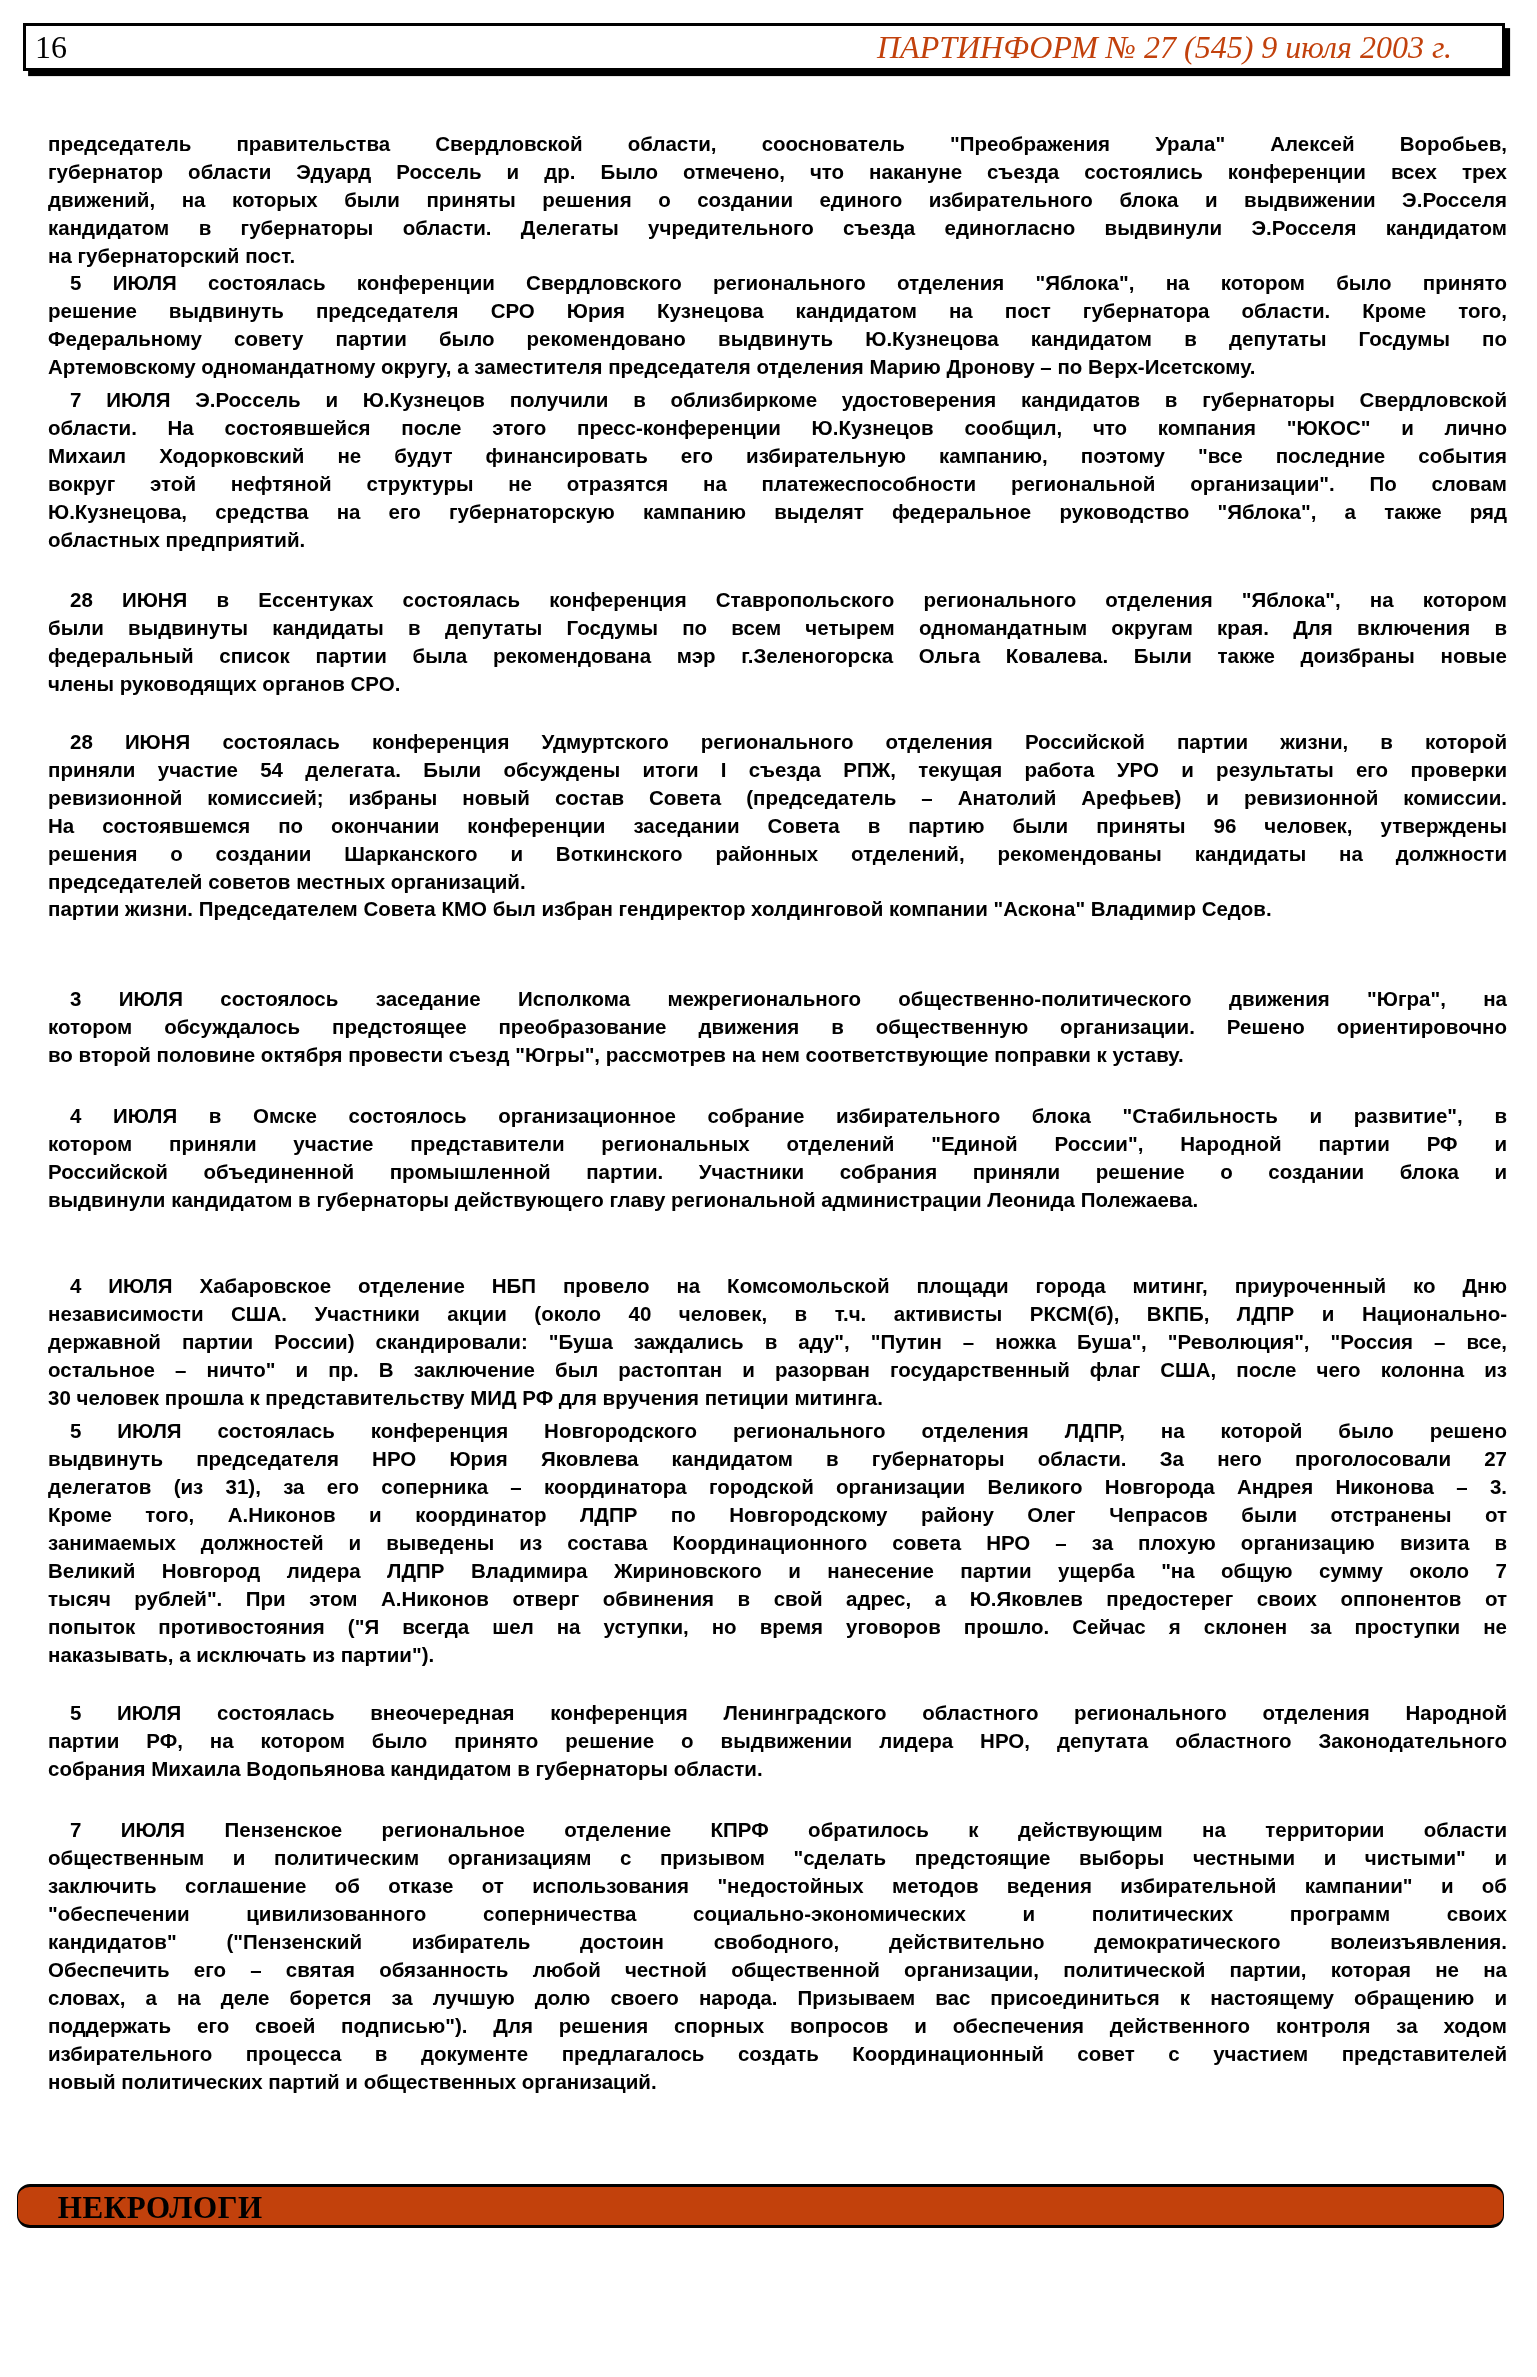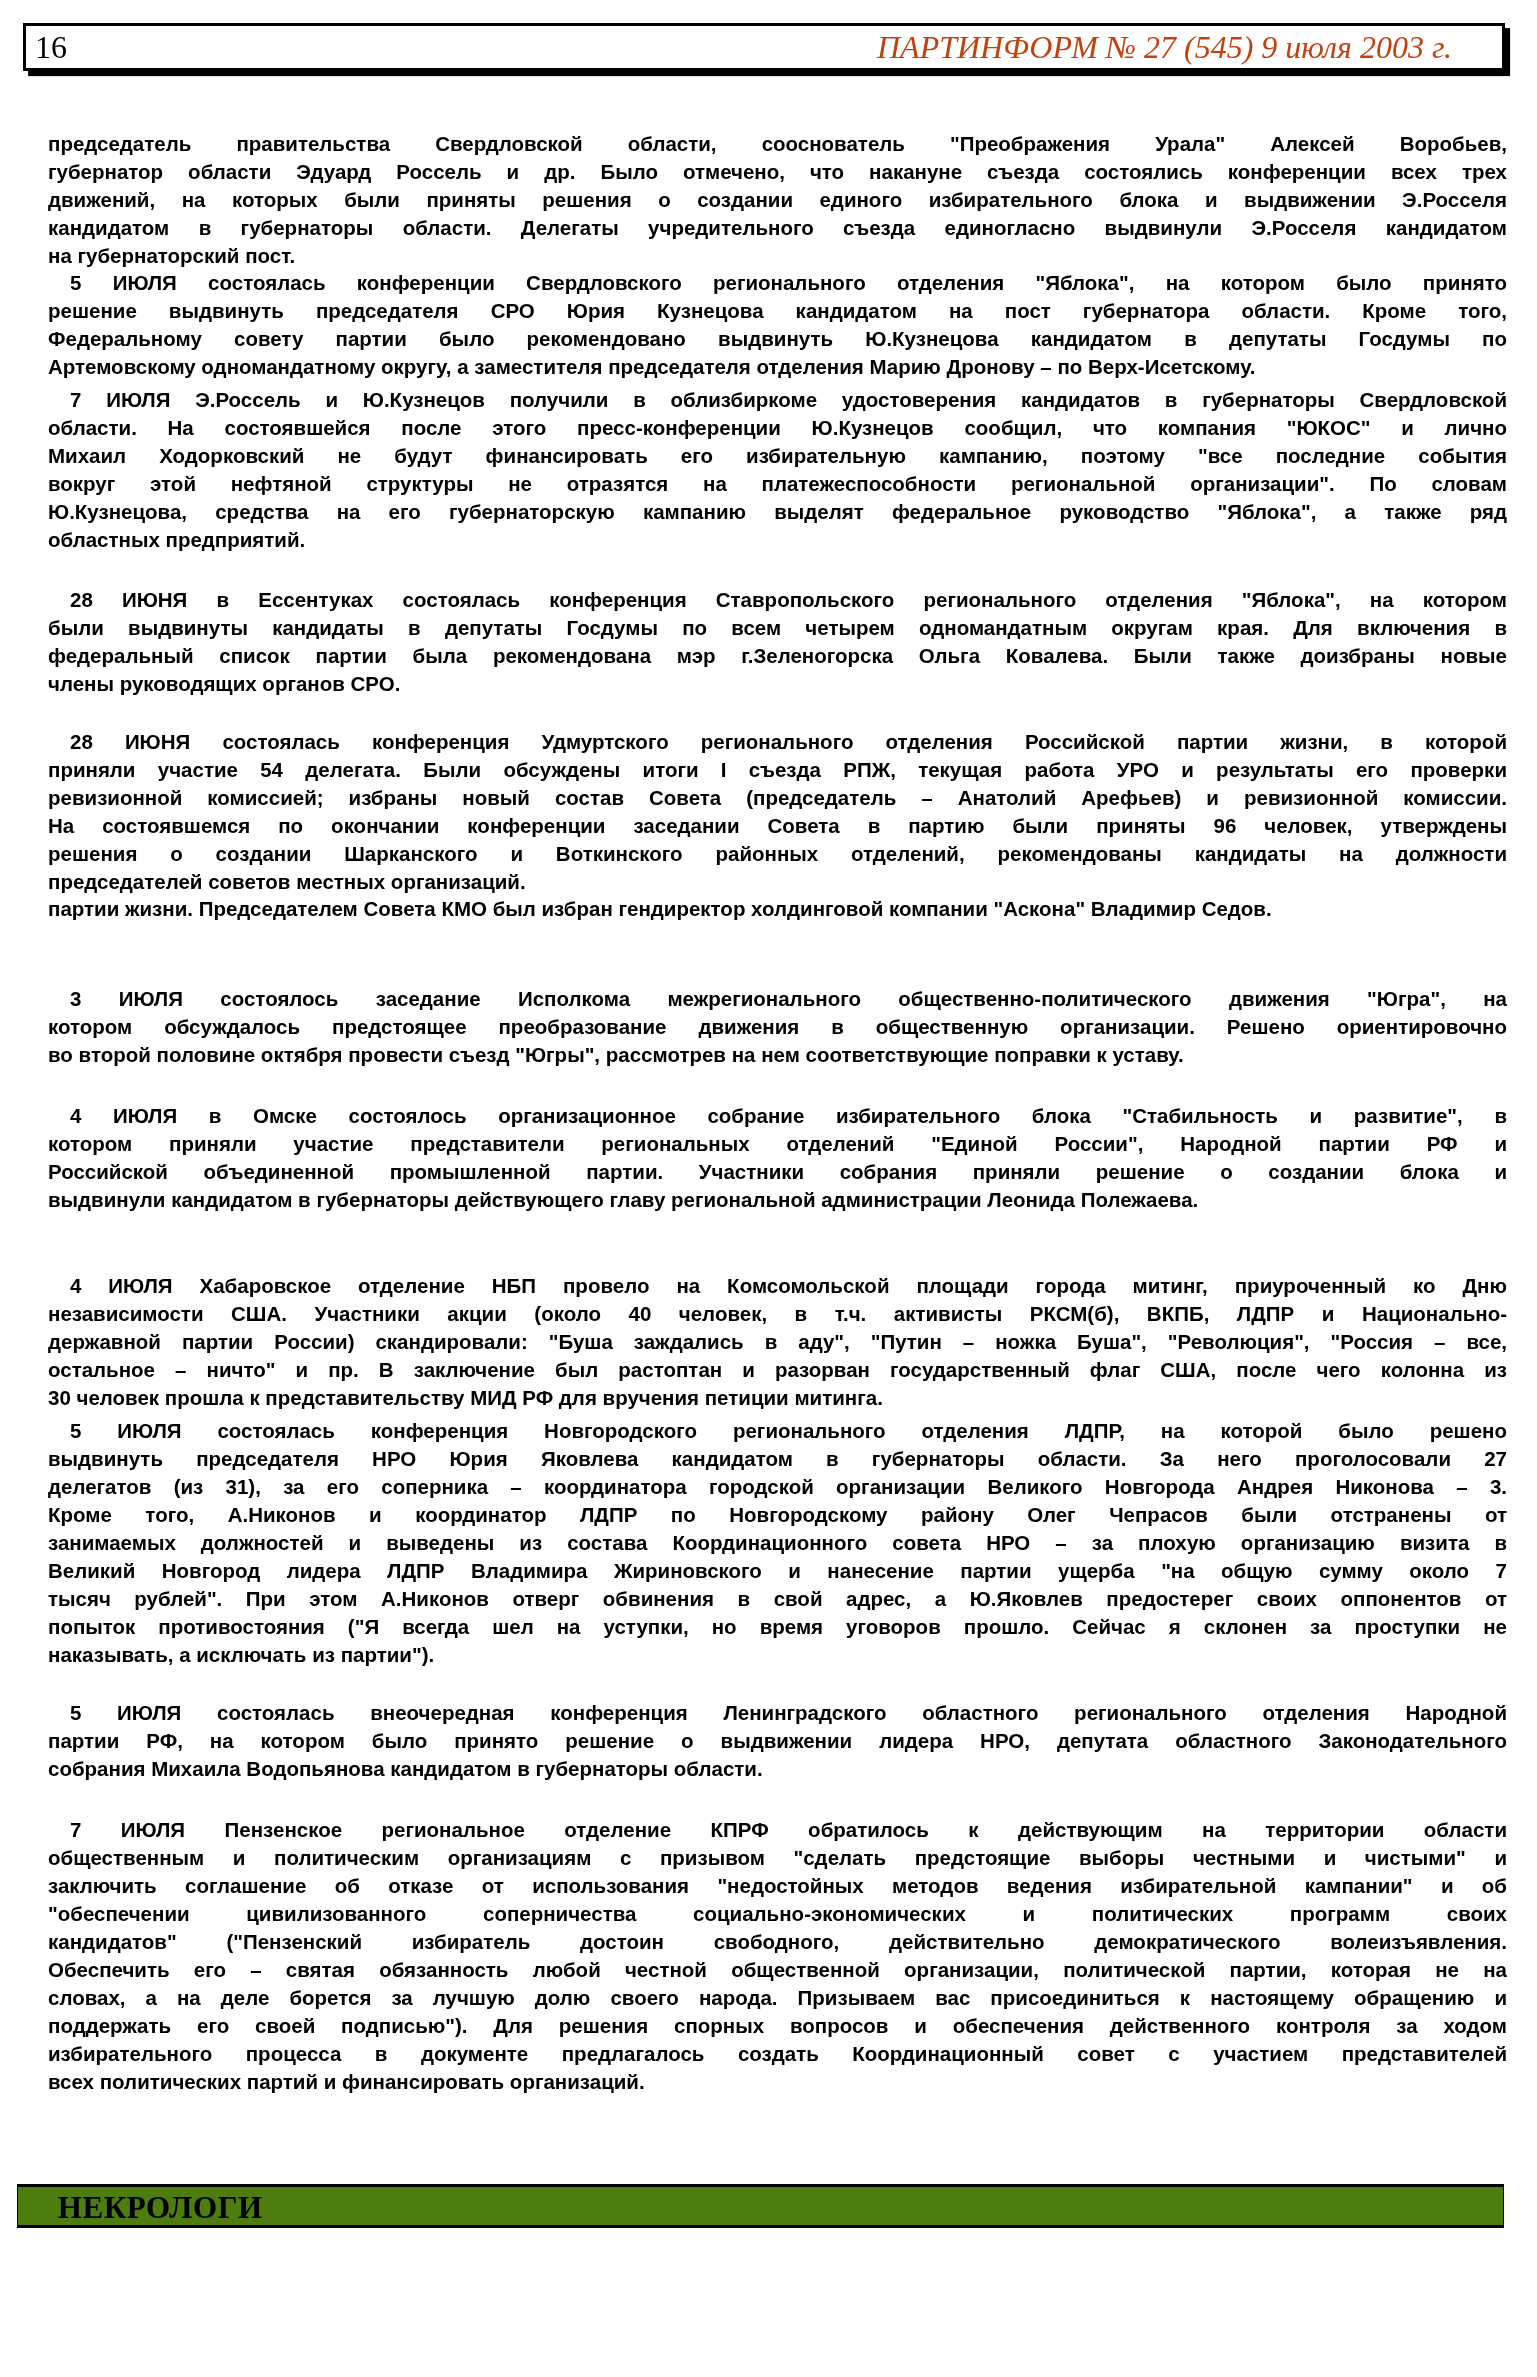--- a/index.html
+++ b/index.html
@@ -40,22 +40,22 @@
   #p6  { top: 895px; }
   #p7  { top: 985px; }
   #p8  { top: 1102px; }
   #p9  { top: 1272px; }
   #p10 { top: 1417px; }
   #p11 { top: 1699px; }
   #p12 { top: 1816px; }
 
   .section-bar {
     position: absolute; left: 16.7px; top: 2184px; width: 1485px; height: 38px;
-    background: #4d7c0f; border-top: 3.2px solid #000; border-bottom: 3.2px solid #000;
-    border-left: 1.9px solid #000; border-right: 1.9px solid #000;
+    background: #c2410c; border-top: 3.2px solid #000; border-bottom: 3.2px solid #000;
+    border-left: 1.9px solid #000; border-right: 1.9px solid #000; border-radius: 13px;
   }
   .section-title {
     position: absolute; left: 40px; top: 2.6px;
     font-family: "Liberation Serif", serif; font-weight: bold; font-size: 31px; color: #000;
     letter-spacing: 0.6px;
   }
 </style>
 </head>
 <body>
 
@@ -140,20 +140,20 @@
     <div class="article" id="p12">
       <span class="line indent" style="white-space: nowrap;">7 ИЮЛЯ Пензенское региональное отделение КПРФ обратилось к действующим на территории области</span>
       <span class="line" style="white-space: nowrap;">общественным и политическим организациям с призывом "сделать предстоящие выборы честными и чистыми" и</span>
       <span class="line" style="white-space: nowrap;">заключить соглашение об отказе от использования "недостойных методов ведения избирательной кампании" и об</span>
       <span class="line" style="white-space: nowrap;">"обеспечении цивилизованного соперничества социально-экономических и политических программ своих</span>
       <span class="line" style="white-space: nowrap;">кандидатов" ("Пензенский избиратель достоин свободного, действительно демократического волеизъявления.</span>
       <span class="line" style="white-space: nowrap;">Обеспечить его – святая обязанность любой честной общественной организации, политической партии, которая не на</span>
       <span class="line" style="white-space: nowrap;">словах, а на деле борется за лучшую долю своего народа. Призываем вас присоединиться к настоящему обращению и</span>
       <span class="line" style="white-space: nowrap;">поддержать его своей подписью"). Для решения спорных вопросов и обеспечения действенного контроля за ходом</span>
       <span class="line" style="white-space: nowrap;">избирательного процесса в документе предлагалось создать Координационный совет с участием представителей</span>
-      <span class="line last" style="white-space: nowrap;">всех политических партий и финансировать организаций.</span>
+      <span class="line last" style="white-space: nowrap;">новый политических партий и общественных организаций.</span>
     </div>
   </div>
 
 <div class="section-bar">
   <span class="section-title">НЕКРОЛОГИ</span>
 </div>
 
 
 </body></html>

